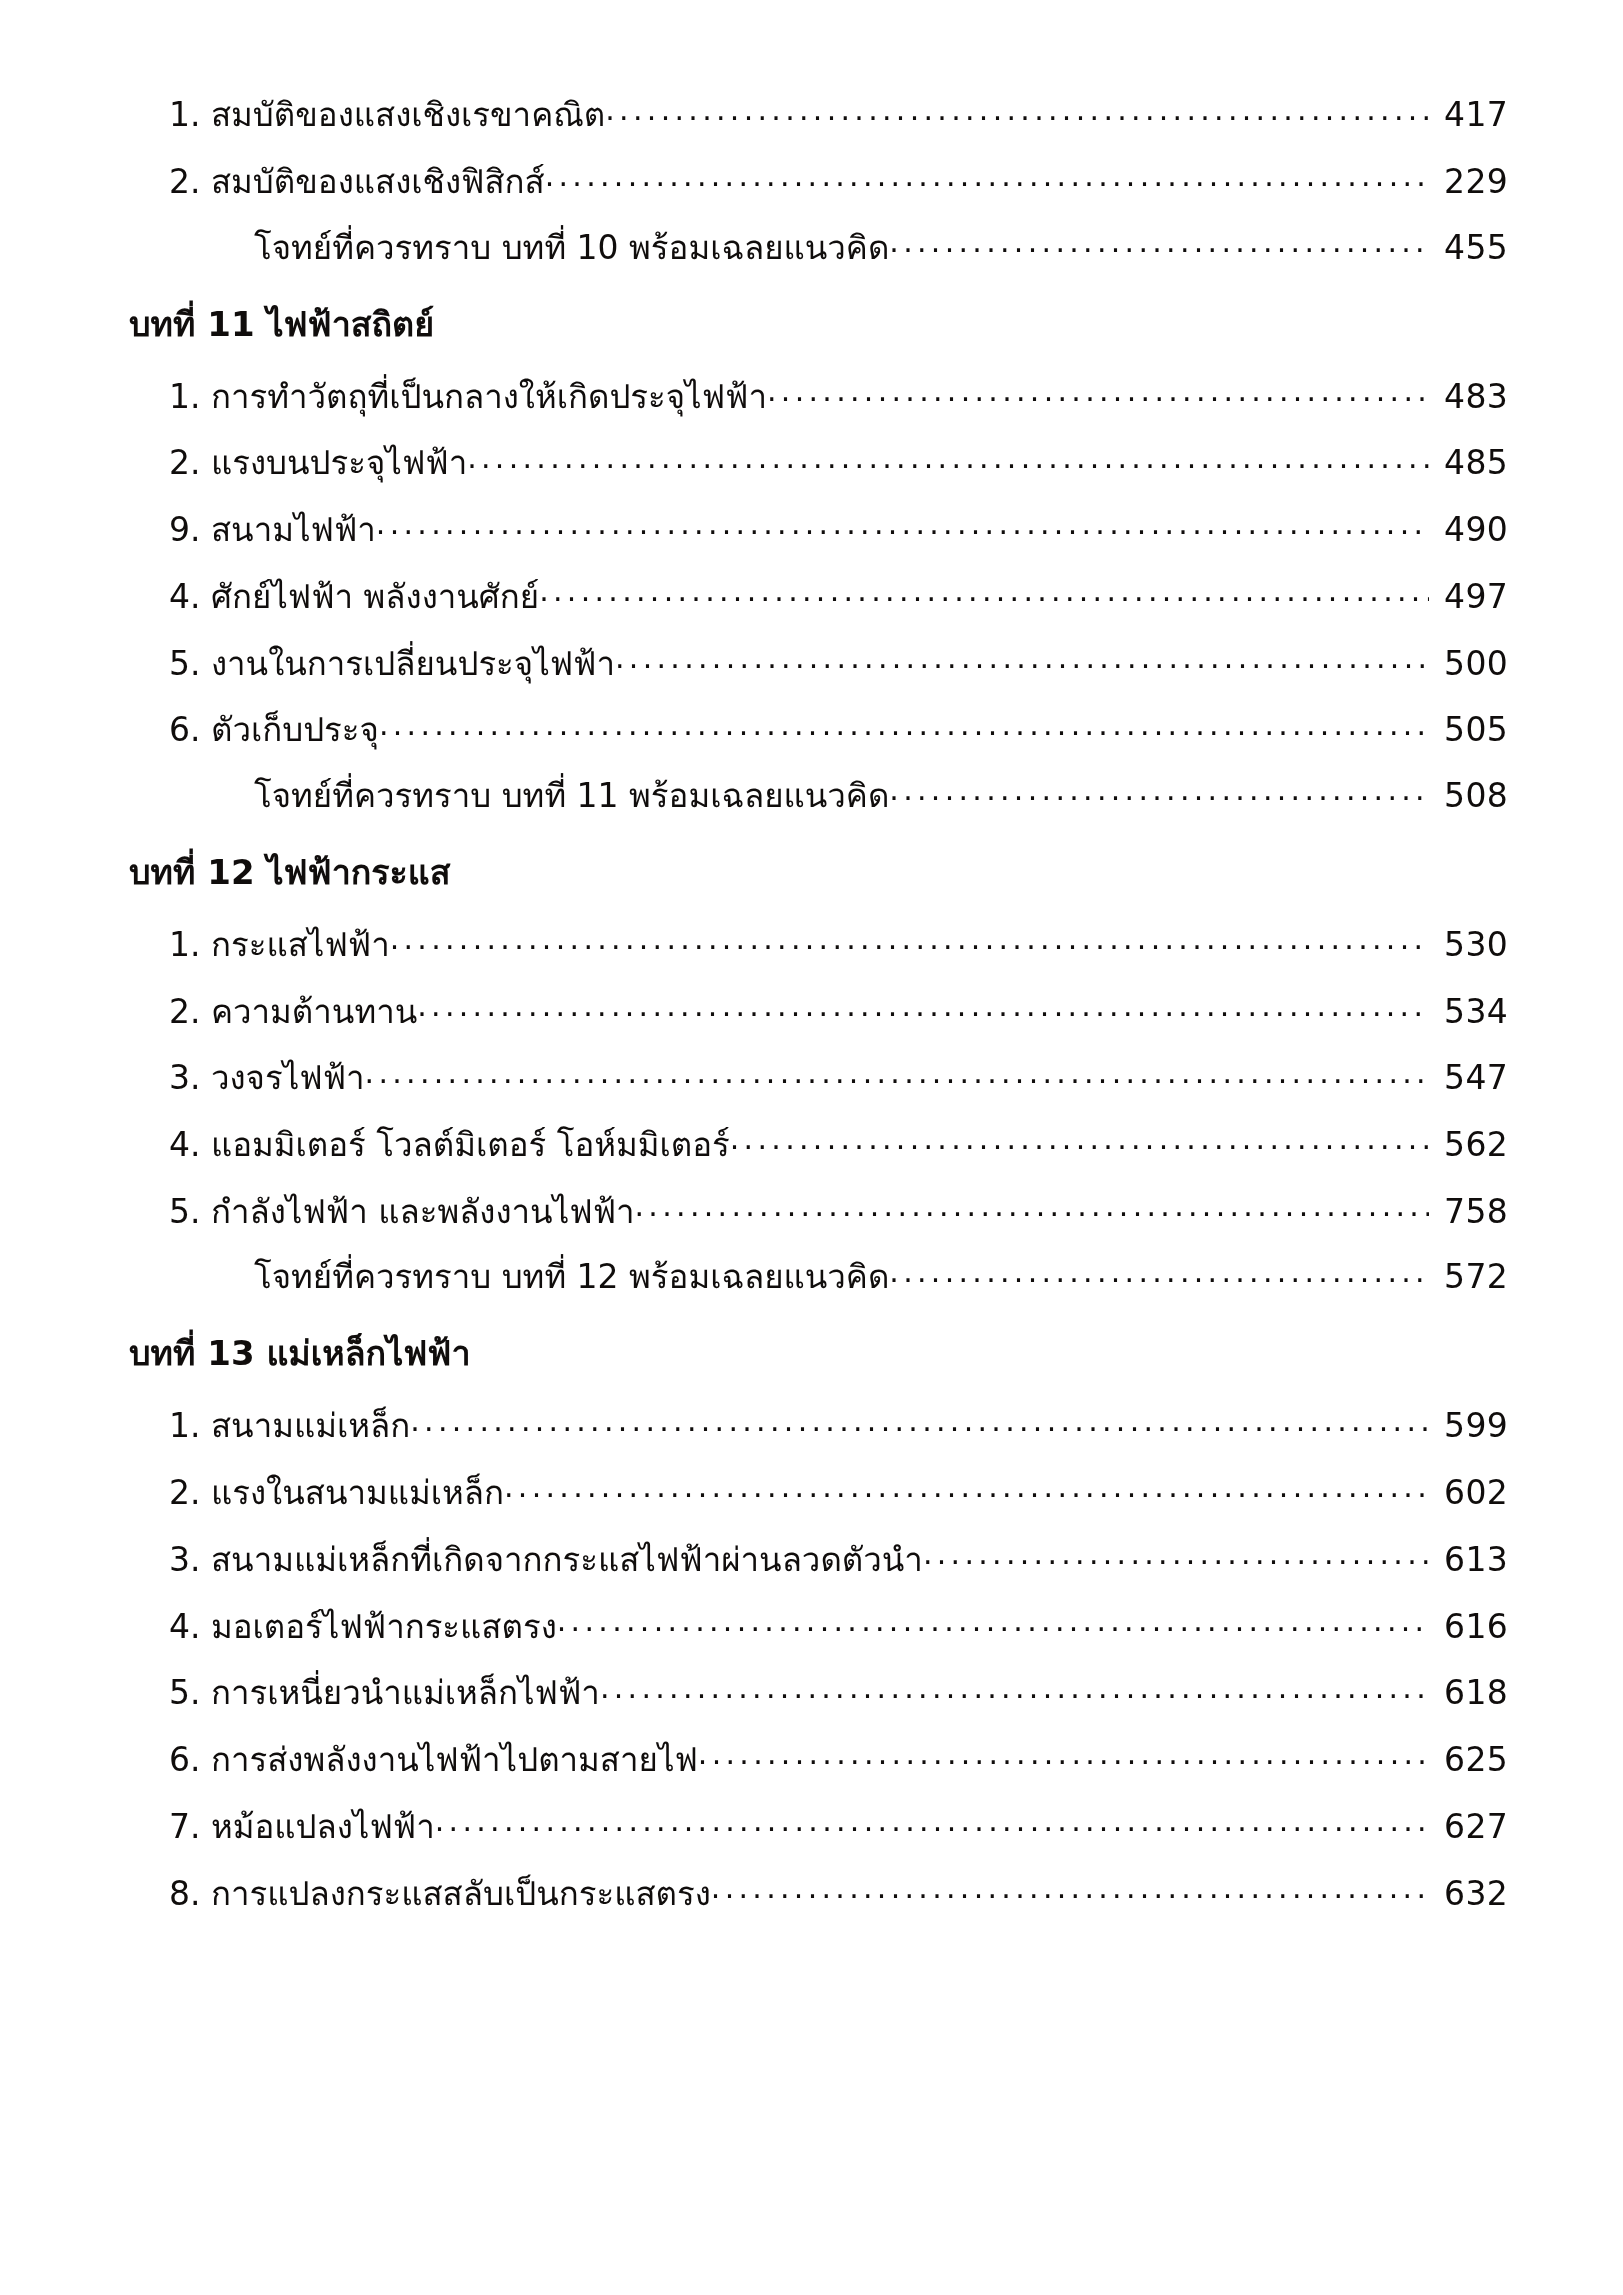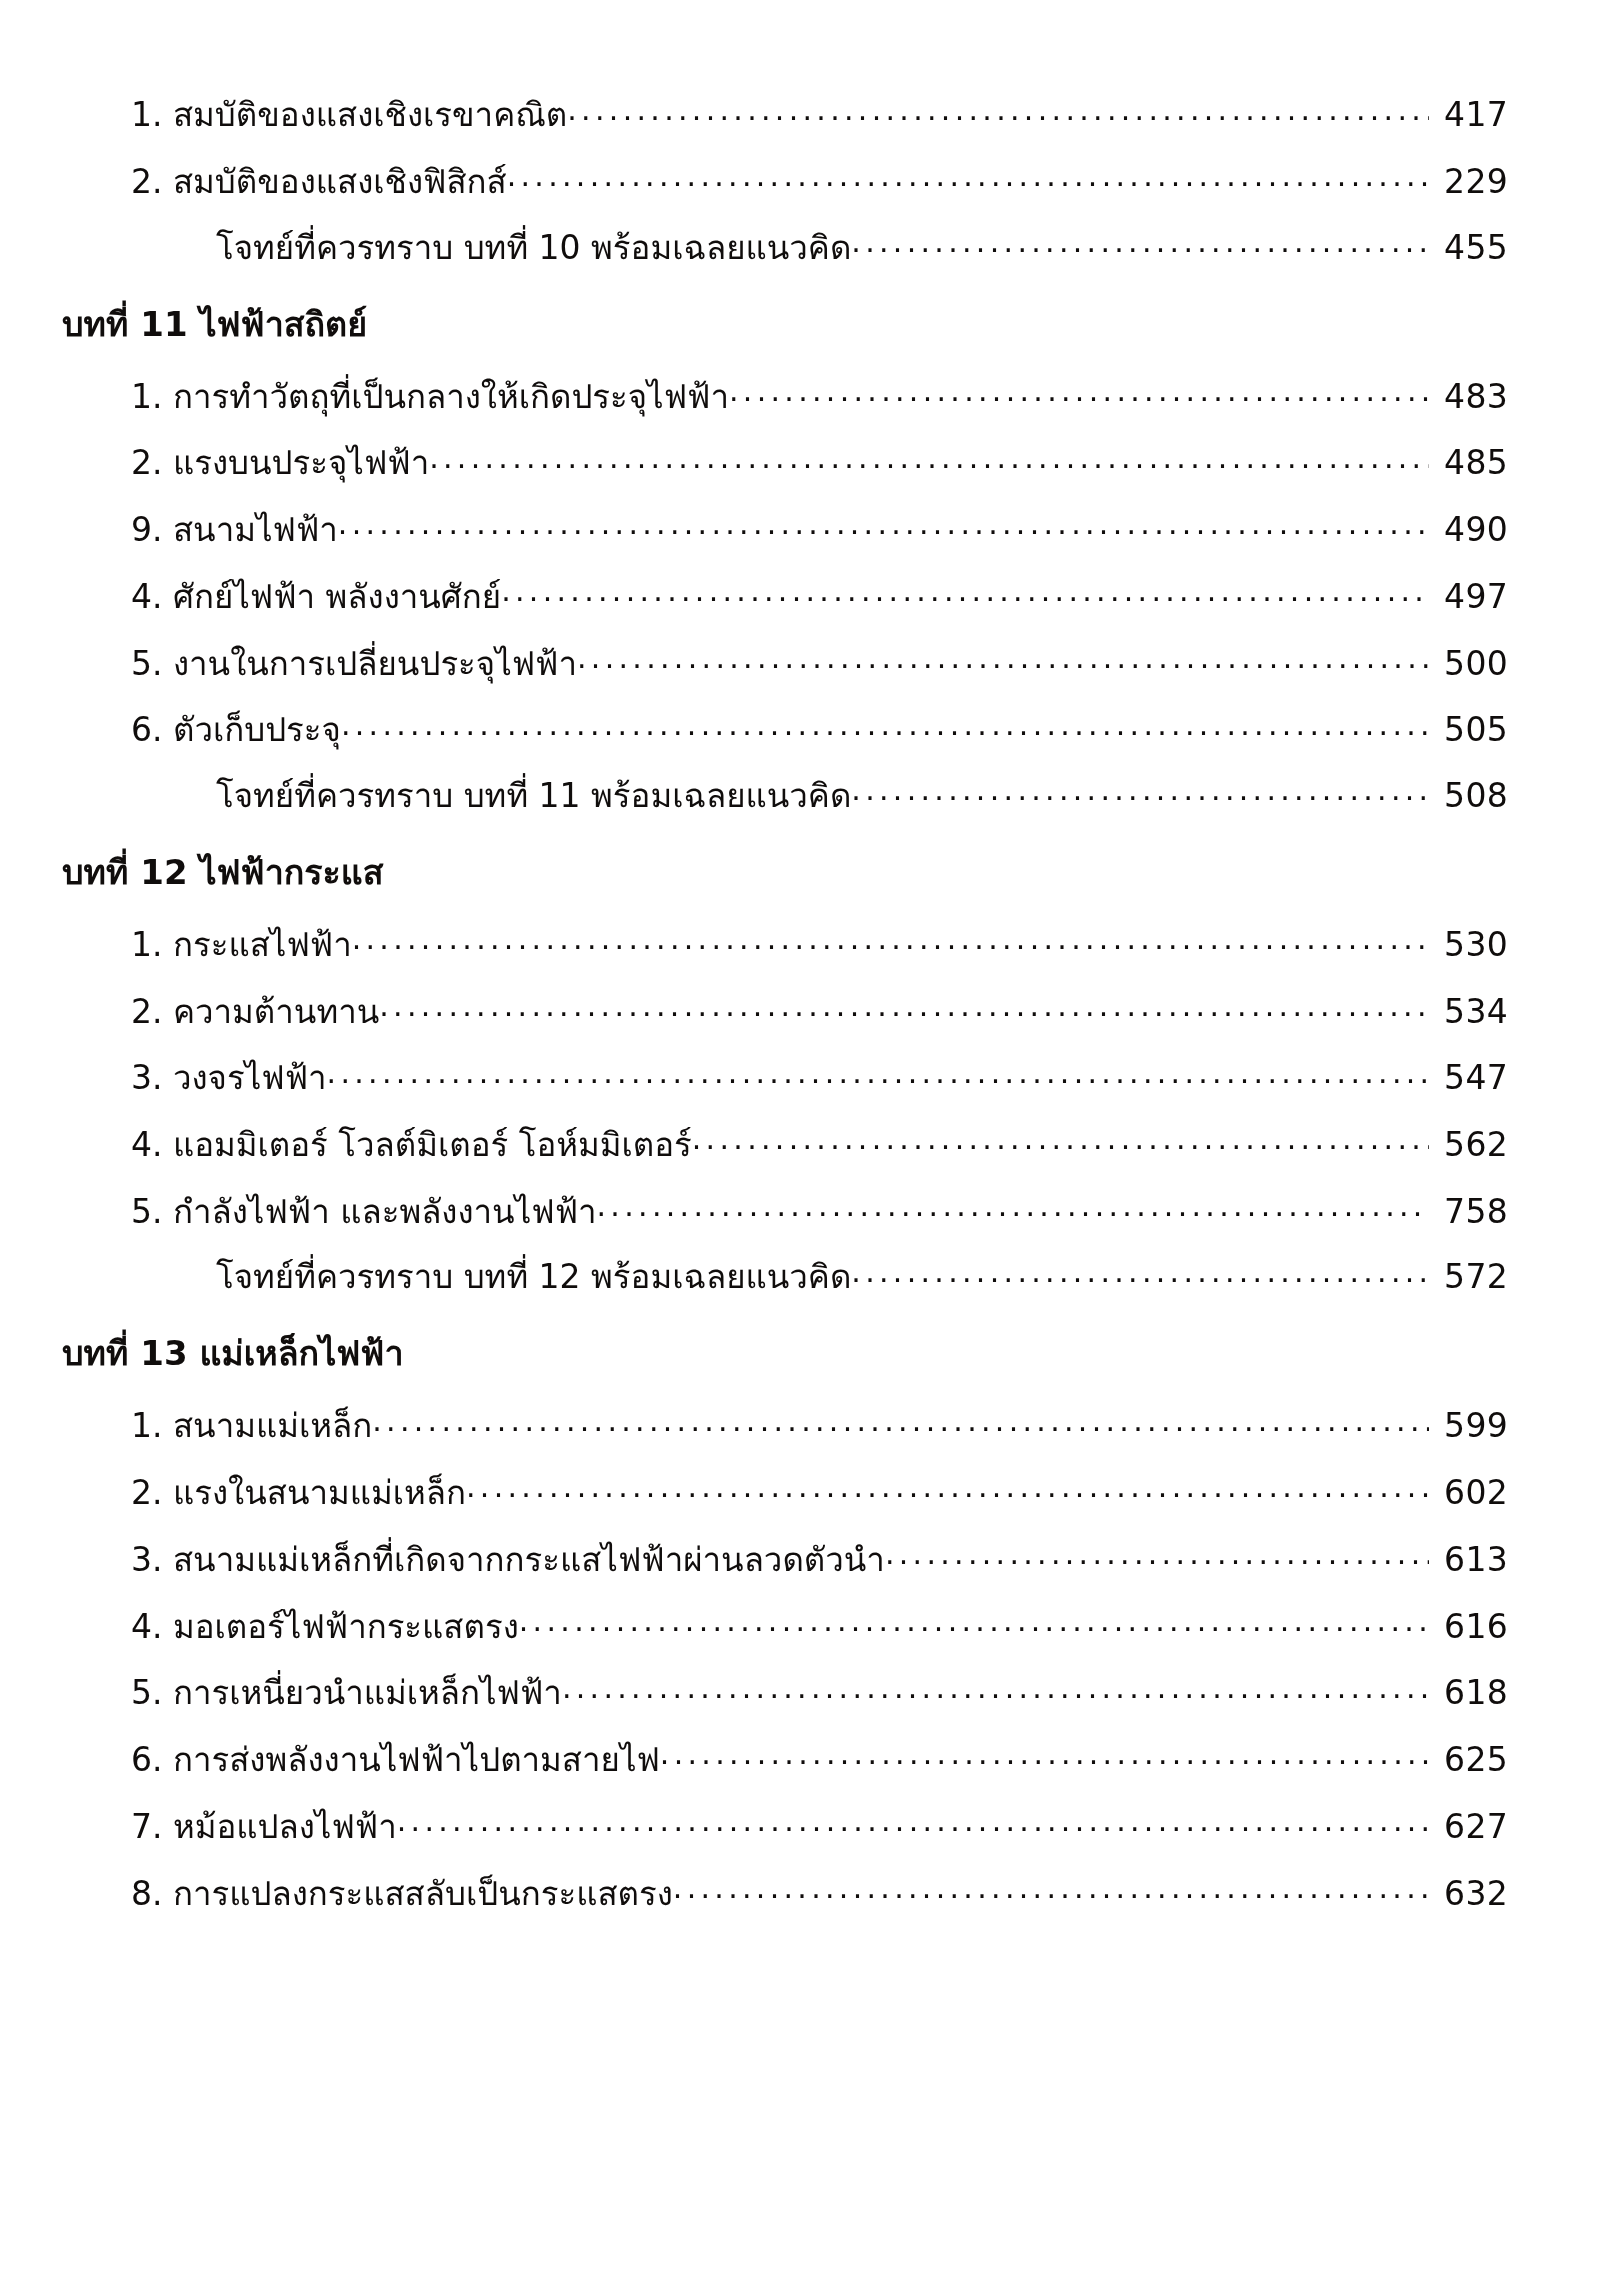--- a/index.html
+++ b/index.html
@@ -10,21 +10,21 @@
   }
   body {
     font-family: "DejaVu Sans", "Liberation Sans", sans-serif;
   }
   .page {
     position: relative;
     width: 1623px;
     height: 2295px;
     background: #ffffff;
     box-sizing: border-box;
-    padding: 79px 115px 65px 62px;
+    padding: 79px 115px 65px 100px;
     overflow: hidden;
   }
   .toc {
     display: block;
   }
 
   
   .row {
     display: flex;
     align-items: baseline;
@@ -34,20 +34,21 @@
   }
 
   
   .row.chapter {
     font-weight: bold;
     font-size: 34px;
     line-height: 1.0;
     padding-top: 30px;
     padding-bottom: 19.6px;
     padding-left: 0px;
+    margin-left: 29px;
   }
   .row.chapter .label {
     white-space: nowrap;
   }
 
   
   .row.entry {
     font-size: 33px;
     line-height: 1.0;
     padding-top: 14.4px;

